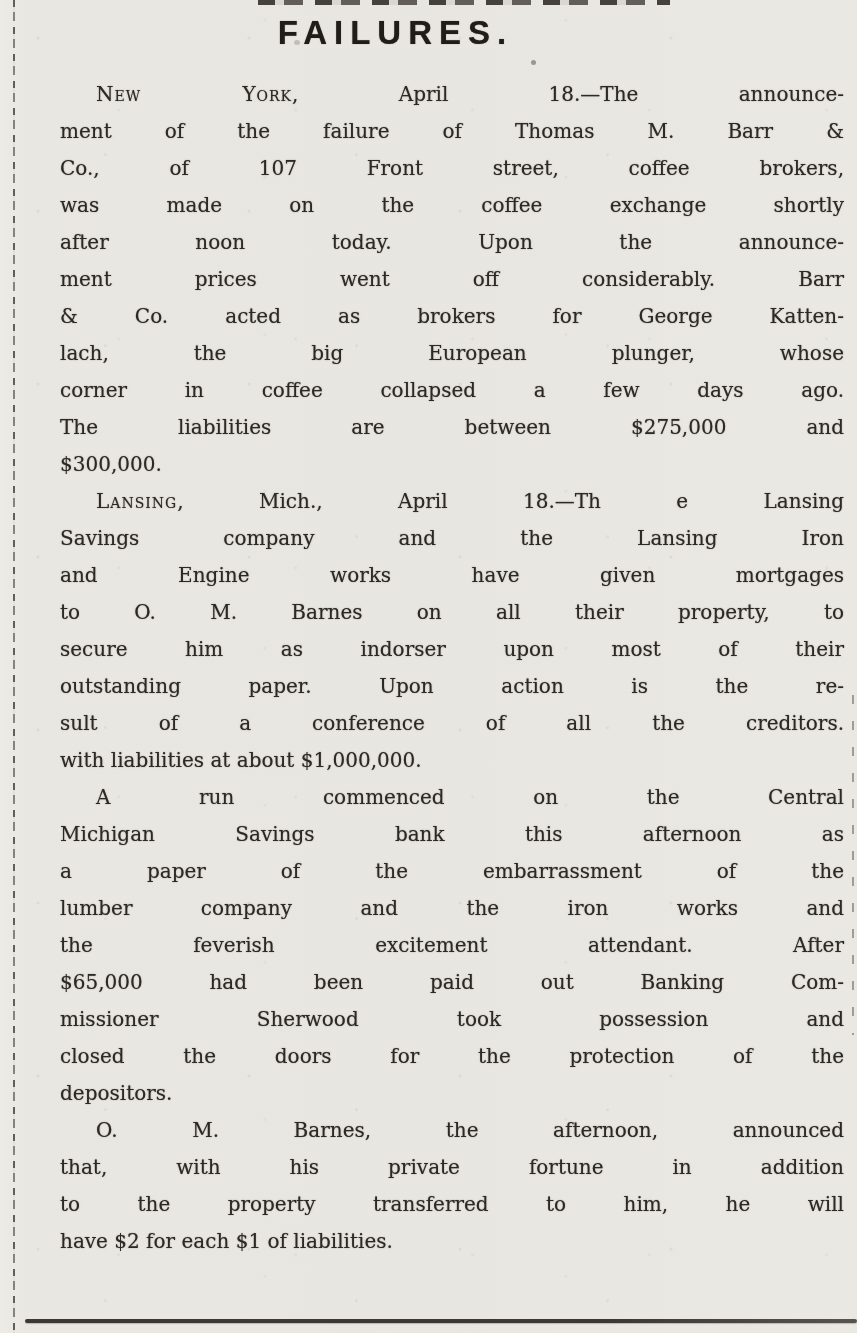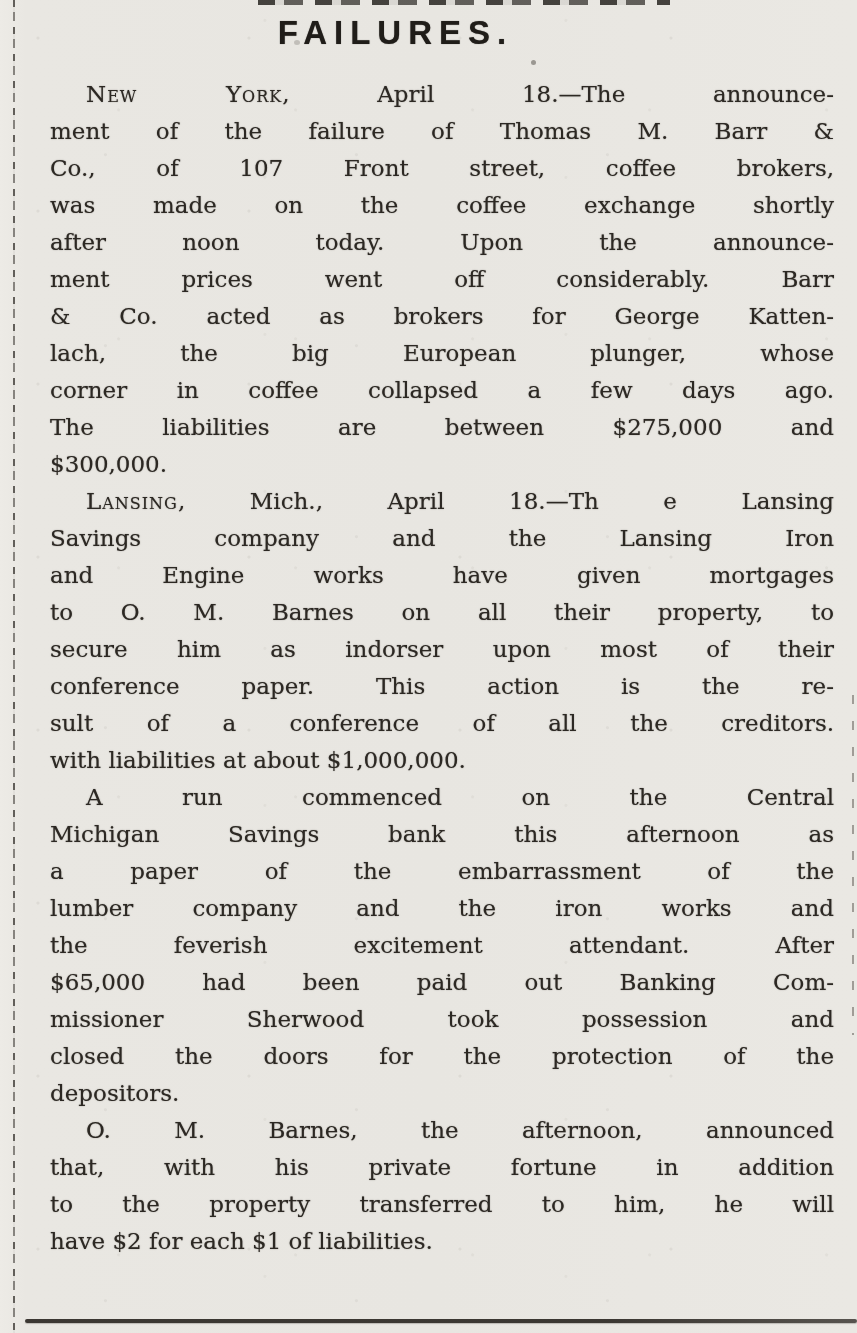--- a/index.html
+++ b/index.html
@@ -51,22 +51,22 @@
     position:absolute;left:0;top:14px;width:791px;
     text-align:center;
     font-family:"Liberation Sans", sans-serif;
     font-weight:bold;
     font-size:33px;
     letter-spacing:7px;
     color:#201d19;
     text-shadow:0 0 1px rgba(32,29,25,0.6);
   }
   .article{
-    position:absolute;left:50px;top:76px;width:784px;
-    font-size:23px;
+    position:absolute;left:60px;top:76px;width:784px;
+    font-size:20px;
     line-height:37px;
     color:#2c2823;
     text-shadow:0 0 1.2px rgba(44,40,35,0.55);
   }
   .line{
     text-align:justify;
     text-align-last:justify;
     text-justify:inter-word;
     white-space:normal;
     height:37px;
@@ -102,21 +102,21 @@
       <div class="line">&amp; Co. acted as brokers for George Katten-</div>
       <div class="line">lach, the big European plunger, whose</div>
       <div class="line">corner in coffee collapsed a few days ago.</div>
       <div class="line">The liabilities are between $275,000 and</div>
       <div class="line last">$300,000.</div>
       <div class="line first"><span class="dateline">Lansing</span>, Mich., April 18.—Th e Lansing</div>
       <div class="line">Savings company and the Lansing Iron</div>
       <div class="line">and Engine works have given mortgages</div>
       <div class="line">to O. M. Barnes on all their property, to</div>
       <div class="line">secure him as indorser upon most of their</div>
-      <div class="line">conference paper. This action is the re-</div>
+      <div class="line">outstanding paper. Upon action is the re-</div>
       <div class="line">sult of a conference of all the creditors.</div>
       <div class="line last">with liabilities at about $1,000,000.</div>
       <div class="line first">A run commenced on the Central</div>
       <div class="line">Michigan Savings bank this afternoon as</div>
       <div class="line">a paper of the embarrassment of the</div>
       <div class="line">lumber company and the iron works and</div>
       <div class="line">the feverish excitement attendant. After</div>
       <div class="line">$65,000 had been paid out Banking Com-</div>
       <div class="line">missioner Sherwood took possession and</div>
       <div class="line">closed the doors for the protection of the</div>

